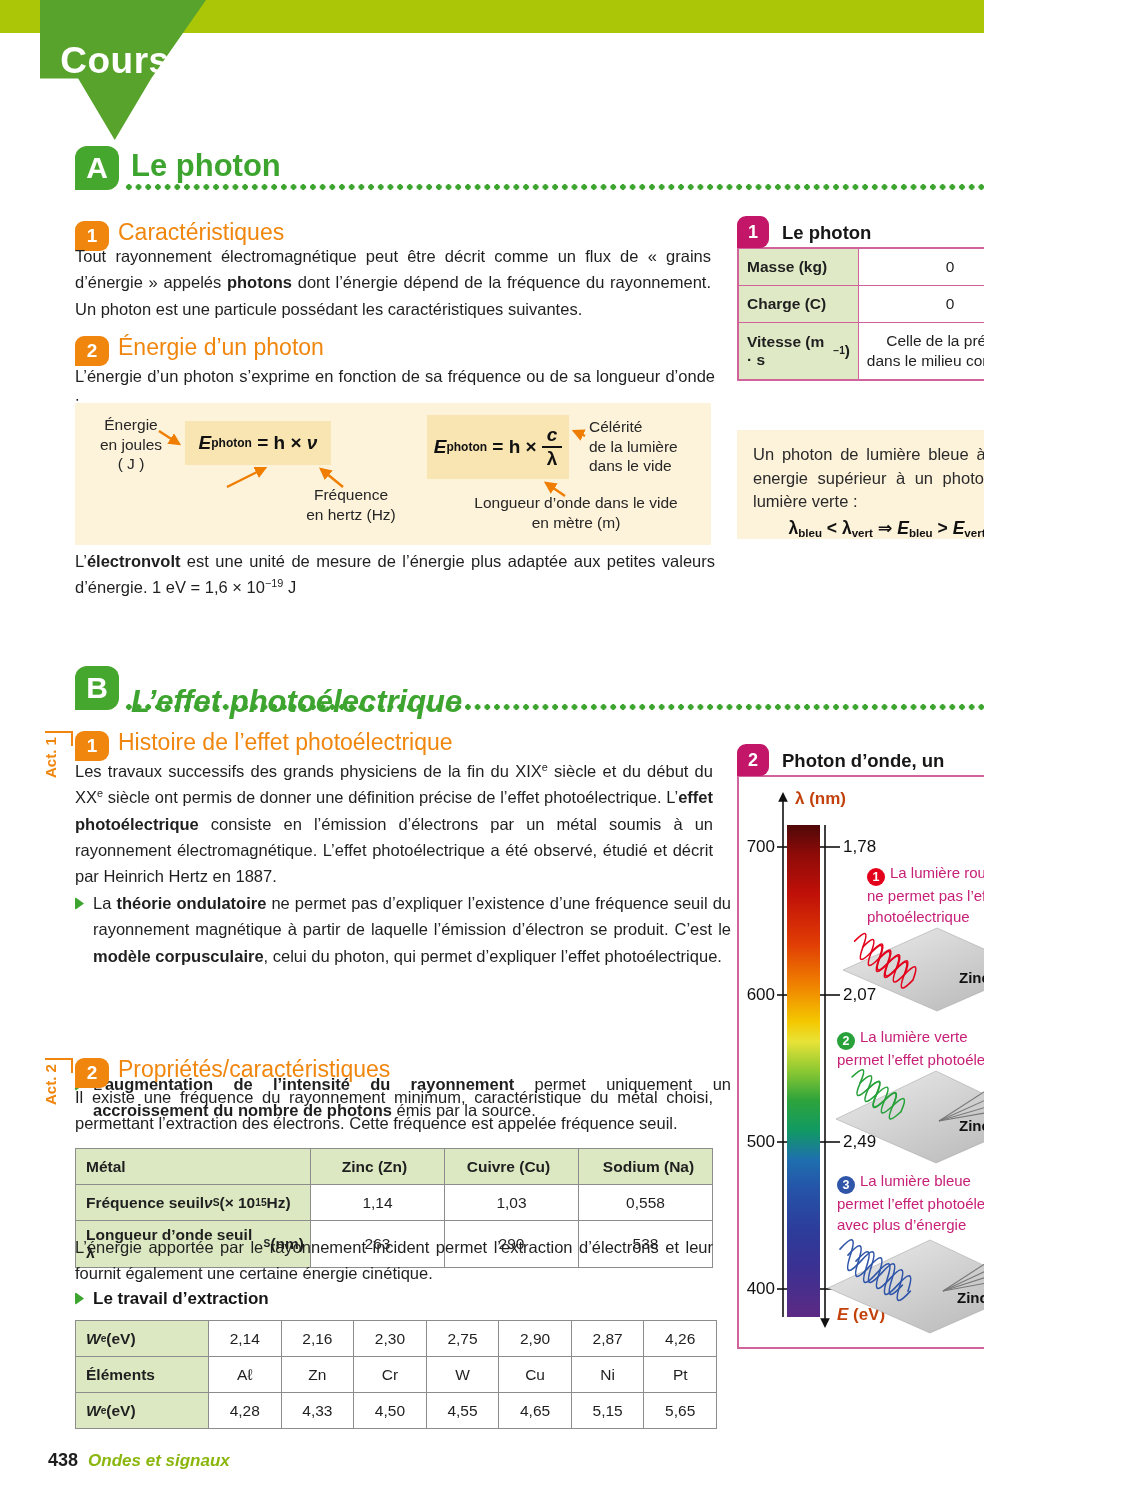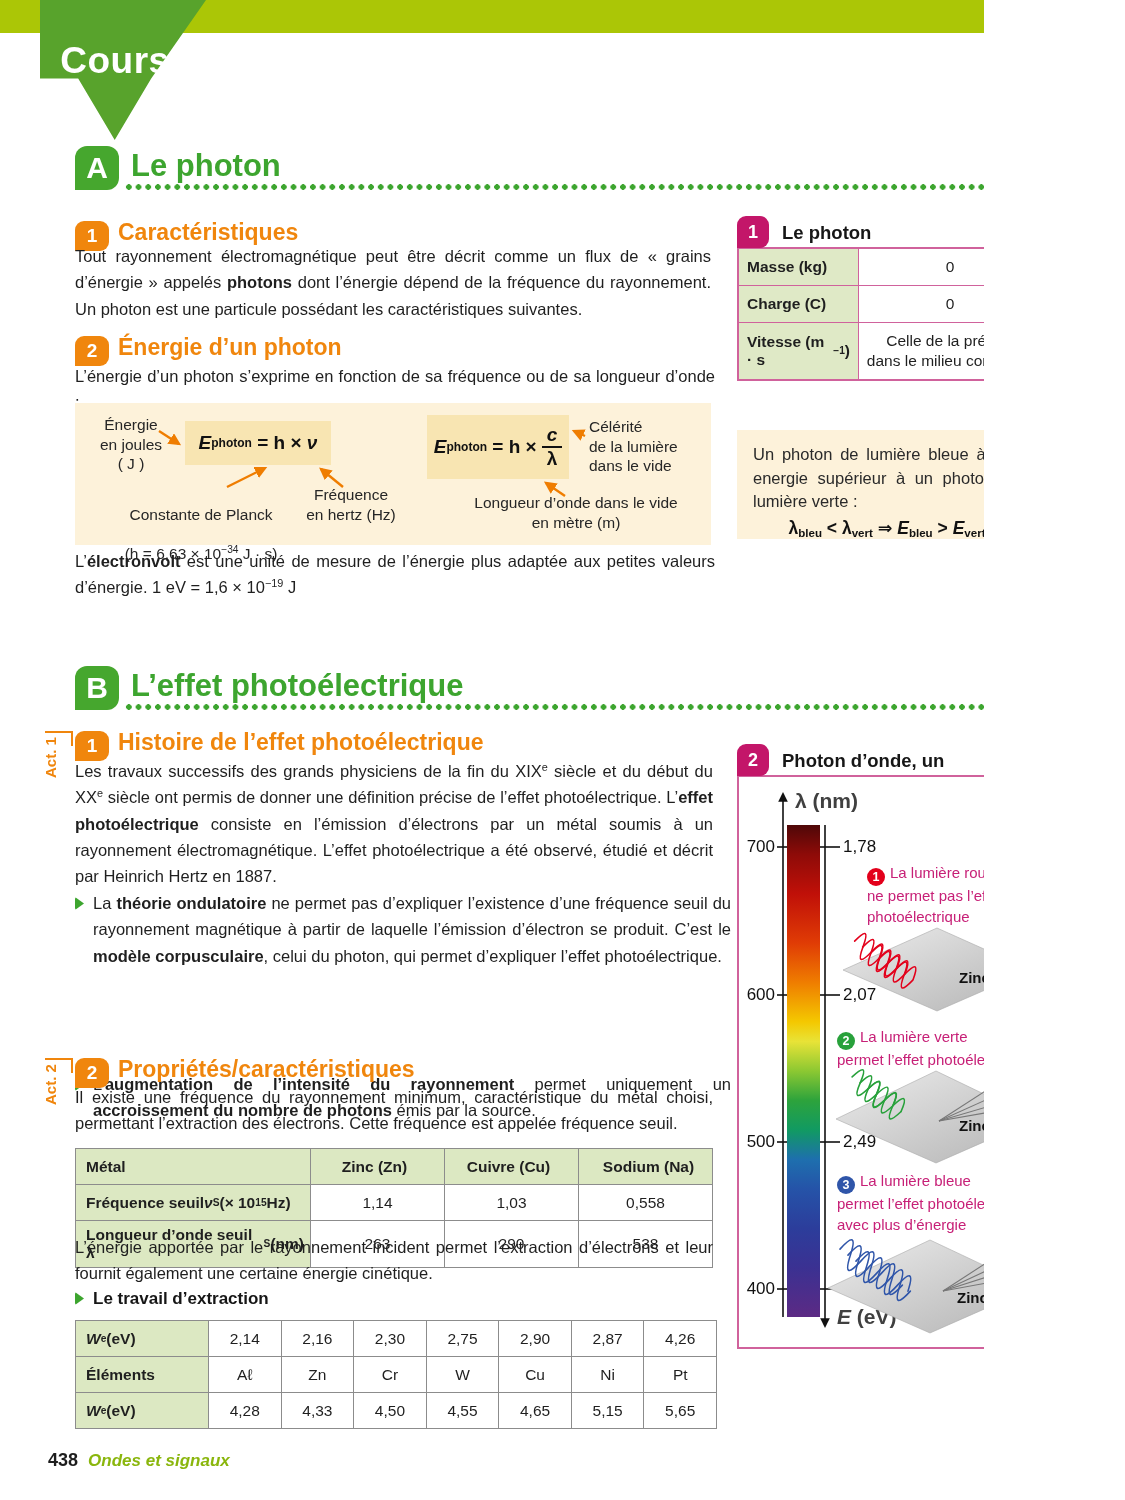--- a/index.html
+++ b/index.html
@@ -22,21 +22,21 @@
   
   .sec-badge{width:44px;height:44px;border-radius:12px 12px 12px 0;background:#46a72e;
       color:#fff;font-size:30px;font-weight:700;display:flex;align-items:center;justify-content:center;z-index:3;}
   .sec-title{font-size:31px;font-weight:700;color:#3da52f;}
   .dots{height:8px;background-image:radial-gradient(circle,#3da52f 2.6px,transparent 3px);
       background-size:9.7px 8px;background-repeat:repeat-x;background-position:0 50%;}
 
   
   .sub-badge{width:34px;height:30px;border-radius:9px 9px 9px 0;background:#f0860d;color:#fff;
       font-size:19px;font-weight:700;display:flex;align-items:center;justify-content:center;}
-  .sub-title{font-size:23px;font-weight:700;color:#f0860d;}
+  .sub-title{font-size:23px;font-weight:400;color:#f0860d;}
 
   .para{font-size:16.5px;line-height:26.3px;text-align:justify;color:#1f1f1f;}
   .bullet-glyph{position:absolute;left:0;top:7px;width:9px;height:13px;background:#3da52f;
       clip-path:polygon(0 0,100% 50%,0 100%);border-radius:2px;}
   .bullet-para{padding-left:18px;position:relative;}
 
   
   .act-bracket{width:26px;height:13px;border-top:2.5px solid #f0860d;border-right:2.5px solid #f0860d;}
   .act-label{writing-mode:vertical-rl;transform:rotate(180deg);font-size:15px;font-weight:700;
       color:#f0860d;height:62px;text-align:right;}
@@ -77,21 +77,21 @@
   .g-label{background:#dce8c2;font-weight:700;justify-content:flex-start;padding-left:10px;}
   .seuil .g-row{grid-template-columns:234px 1fr 1fr 1fr;}
   .xtr .g-row{grid-template-columns:132px repeat(7,1fr);}
 
   .travail-title{font-size:17px;font-weight:700;color:#161616;}
 
   
   .panel2{left:737px;top:775px;width:303px;height:570px;border:2px solid #d0629c;border-radius:0 0 30px 0;background:#fff;}
   .tick-nm{position:absolute;width:38px;text-align:right;font-size:17px;color:#111;}
   .tick-ev{position:absolute;font-size:17px;color:#111;}
-  .axis-label{position:absolute;font-size:21px;font-weight:700;color:#404040;}
+  .axis-label{position:absolute;font-size:17px;font-weight:700;color:#c2410c;}
   .ann{position:absolute;font-size:15px;line-height:20.5px;color:#c72077;}
   .ann-text{white-space:pre-line;}
   .ann-num{display:inline-flex;width:18px;height:18px;border-radius:50%;color:#fff;font-size:12.5px;
       font-weight:700;align-items:center;justify-content:center;margin-right:5px;vertical-align:-3px;}
 
   .footer{left:48px;top:1450px;font-size:18px;font-weight:700;color:#1d1d1d;}
   .footer .chap{color:#8ab60d;font-size:17px;margin-left:10px;font-style:italic;}
 </style>
 </head>
 <body>
@@ -137,24 +137,20 @@
       <span class="fE">E</span><span class="fsub">photon</span>&nbsp;<span>= h ×</span>
       <span class="frac">
         <span class="fnum i">c</span>
         <span class="fden">λ</span>
       </span>
     </div>
 
     <div class="flabel" style="left:10px;top:12px;width:92px;">Énergie
 en joules
 ( J )</div>
-    <div class="flabel" style="left:28px;top:82px;width:196px;">
-      <span>Constante de Planck</span><br>
-      <span><span>(h = 6,63 × 10</span><sup>−34</sup><span> J · s)</span></span>
-    </div>
     <div class="flabel" style="left:222px;top:82px;width:108px;">Fréquence
 en hertz (Hz)</div>
     <div class="flabel" style="left:514px;top:14px;width:112px;text-align:left;">Célérité
 de la lumière
 dans le vide</div>
     <div class="flabel" style="left:392px;top:90px;width:218px;">Longueur d’onde dans le vide
 en mètre (m)</div>
   </div>
 
   <p class="abs para" style="left:75px;top:548px;width:640px;margin:0;"><span>L’</span><span class="b">électronvolt</span><span> est une unité de mesure de l’énergie plus adaptée aux petites valeurs d’énergie. 1 eV = 1,6 × 10</span><sup>−19</sup><span> J</span></p>
@@ -184,21 +180,21 @@
 dans le milieu considéré</div>
     </div>
   </div>
 
   <div class="abs note-box">
     <div class="note-text">Un photon de lumière bleue à une energie supérieur à un photon de lumière verte :</div>
     <div class="note-formula"><span class="b">λ</span><sub class="b">bleu</sub><span class="b"> &lt; </span><span class="b">λ</span><sub class="b">vert</sub><span class="b"> ⇒ </span><span class="b i">E</span><sub class="b">bleu</sub><span class="b"> &gt; </span><span class="b i">E</span><sub class="b">vert</sub></div>
   </div>
 
   <div class="abs sec-badge" style="left:75px;top:666px;">B</div>
-  <div class="abs sec-title" style="left:131px;top:668px;">L’effet photoélectrique</div>
+  <div class="abs sec-title" style="left:131px;top:684px;font-style:italic;">L’effet photoélectrique</div>
   <div class="abs dots" style="left:124px;top:703px;width:969px;"></div>
 
   <div class="abs act-bracket" style="left:45px;top:731px;"></div>
   <div class="abs act-label" style="left:42px;top:737px;">Act. 1</div>
   <div class="abs sub-badge" style="left:75px;top:731px;">1</div>
   <div class="abs sub-title" style="left:118px;top:729px;">Histoire de l’effet photoélectrique</div>
 
   <p class="abs para" style="left:75px;top:758px;width:638px;margin:0;"><span>Les travaux successifs des grands physiciens de la fin du </span><span>XIX</span><sup>e</sup><span> siècle et du début du </span><span>XX</span><sup>e</sup><span> siècle ont permis de donner une définition précise de l’effet photoélectrique. L’</span><span class="b">effet photoélectrique</span><span> consiste en l’émission d’électrons par un métal soumis à un rayonnement électromagnétique. L’effet photoélectrique a été observé, étudié et décrit par Heinrich Hertz en 1887.</span></p>
 
   <div class="abs bullet-para para" style="left:75px;top:890px;width:638px;">

